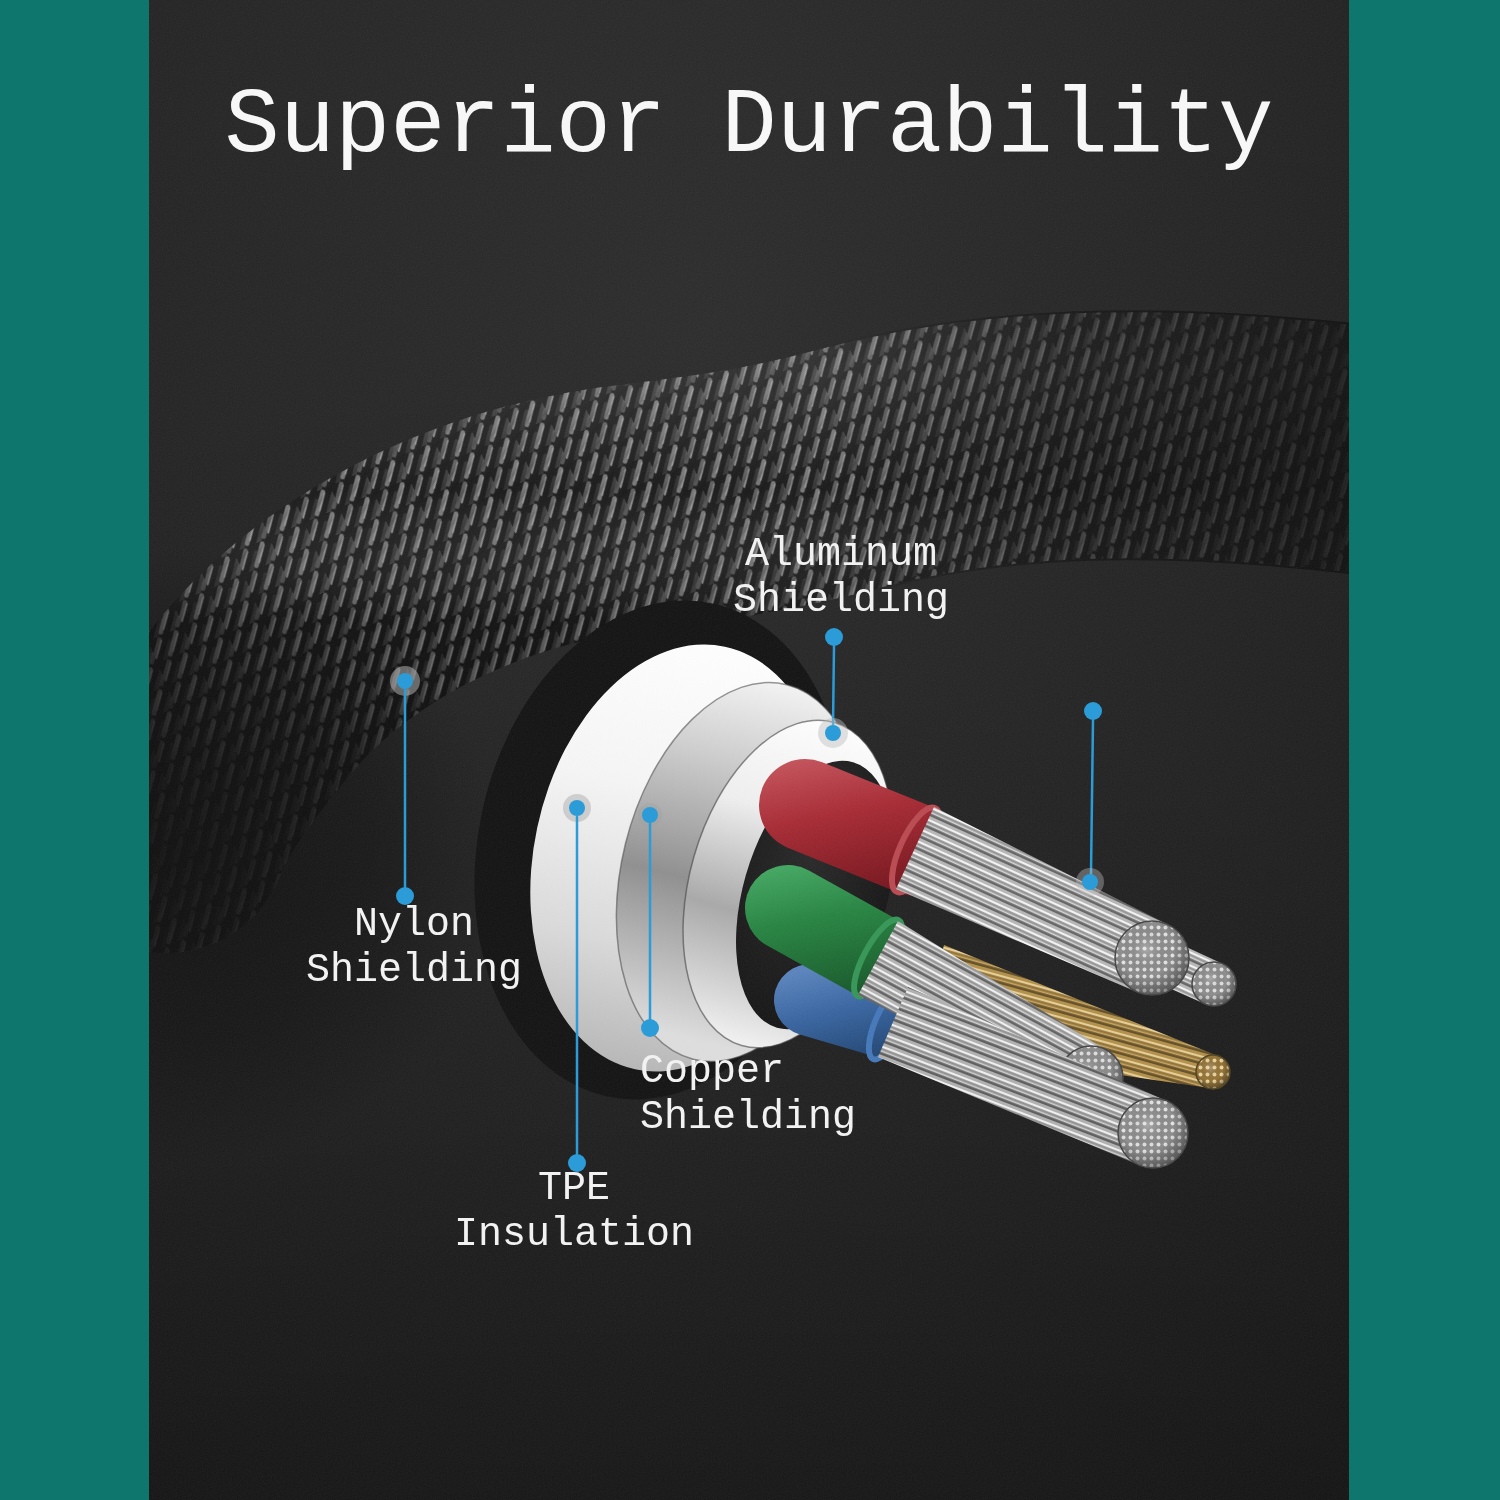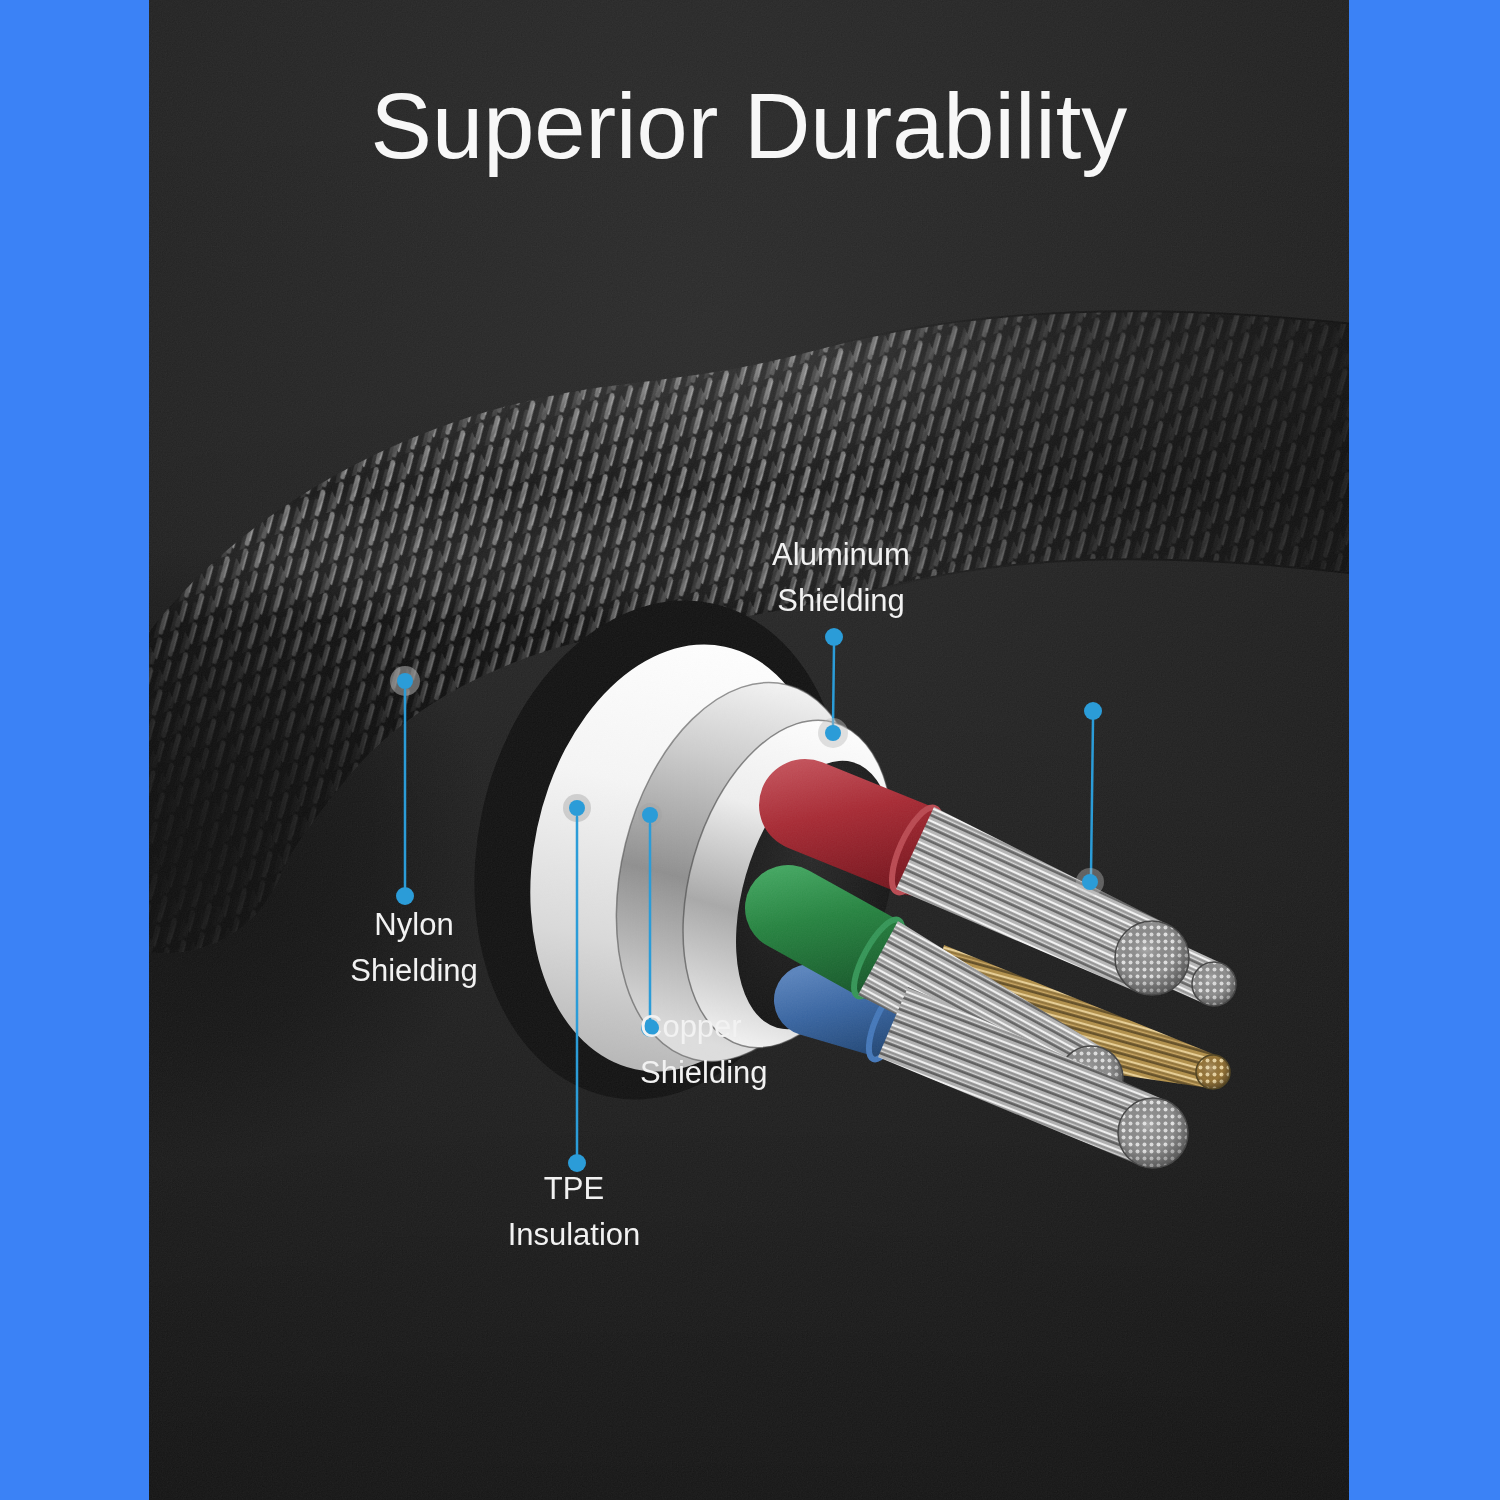--- a/index.html
+++ b/index.html
@@ -1,21 +1,21 @@
 <!DOCTYPE html>
 <html><head>
 <meta charset="utf-8">
 <style>
   html,body{margin:0;padding:0;background:#fff;}
-  .stage{position:relative;width:1500px;height:1500px;background:#3b82f6;overflow:hidden;
-         font-family:Liberation Sans, sans-serif;}
+  .stage{position:relative;width:1500px;height:1500px;background:#0f766e;overflow:hidden;
+         font-family:Liberation Mono, monospace;}
   .stage svg{position:absolute;left:0;top:0;}
   .page-title{position:absolute;left:749px;top:74px;transform:translateX(-50%);
     font-size:92px;font-weight:500;letter-spacing:0px;color:#f7f7f7;white-space:nowrap;margin:0;}
-  .callout-label{position:absolute;color:#f2f2f2;font-size:31px;line-height:46px;
+  .callout-label{position:absolute;color:#f2f2f2;font-size:40px;line-height:46px;
     text-align:center;transform:translateX(-50%);white-space:nowrap;}
   .callout-label span{display:block;}
   .callout-label.left-align{transform:none;text-align:left;}
 </style>
 </head>
 <body>
 
 <div class="stage">
 
 <svg width="1500" height="1500" viewBox="0 0 1500 1500">
@@ -266,21 +266,21 @@
   <h1 class="page-title">Superior Durability</h1>
 
   <div class="callout-label" style="left:841px;top:532px;">
     <span>Aluminum</span>
     <span>Shielding</span>
   </div>
   <div class="callout-label" style="left:414px;top:902px;text-align:center;">
     <span>Nylon</span>
     <span>Shielding</span>
   </div>
-  <div class="callout-label left-align" style="left:640px;top:1004px;">
+  <div class="callout-label left-align" style="left:640px;top:1049px;">
     <span>Copper</span>
     <span>Shielding</span>
   </div>
   <div class="callout-label" style="left:574px;top:1166px;">
     <span>TPE</span>
     <span>Insulation</span>
   </div>
 
 </div>
 

